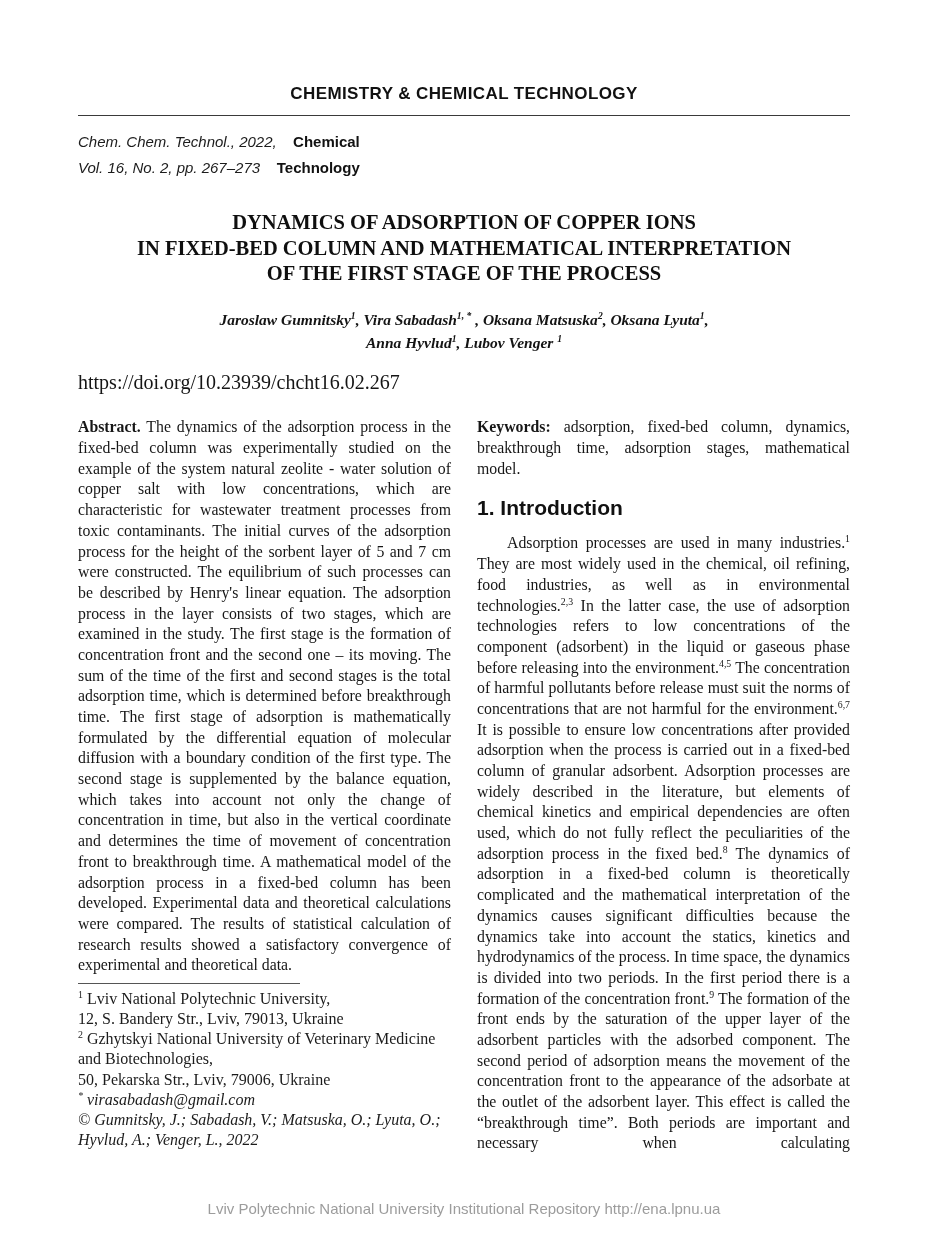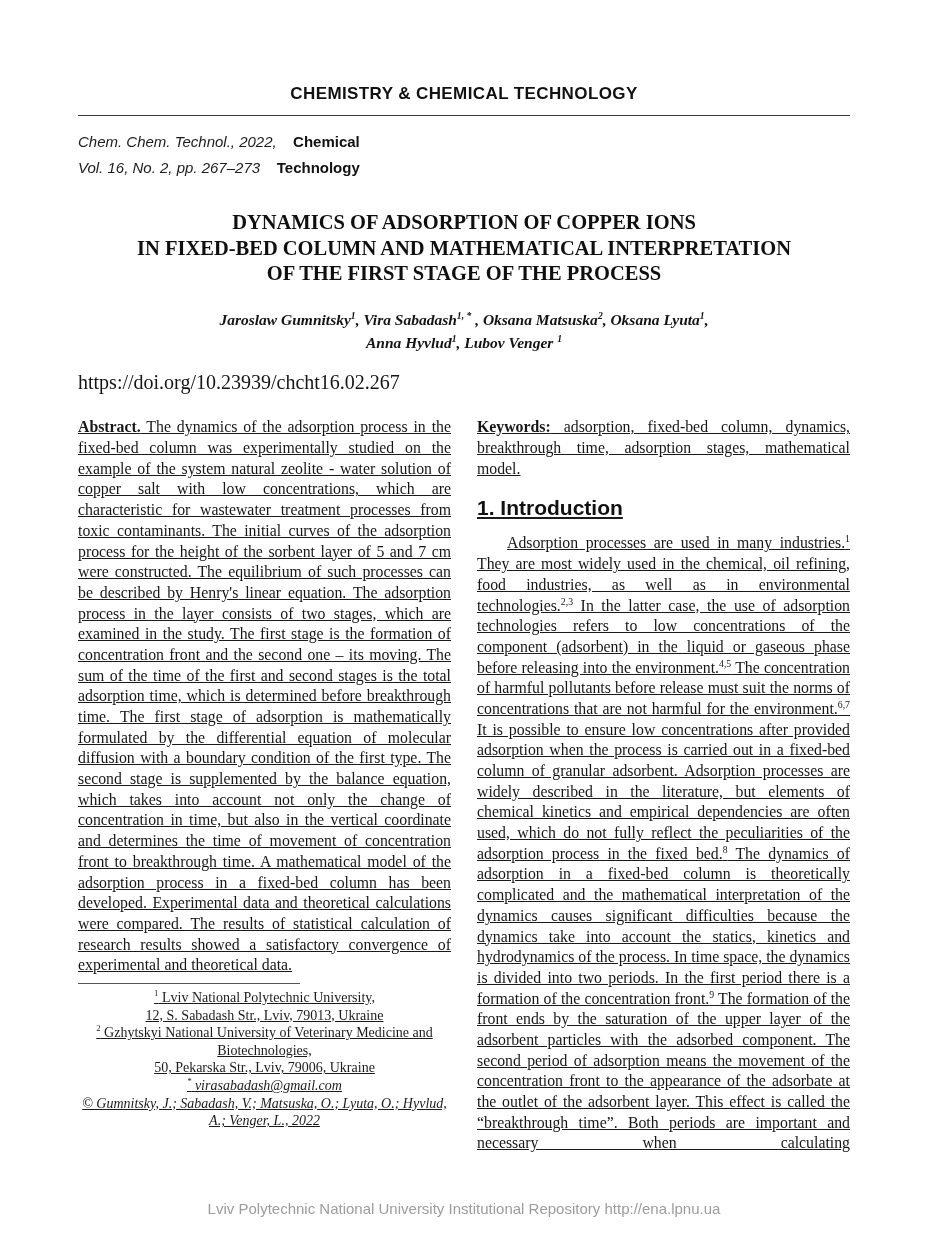--- a/index.html
+++ b/index.html
@@ -63,21 +63,20 @@
     margin-top: 17px;
     font-size: 20px;
     color: #151515;
   }
 
   
   .columns {
     margin-top: 23px;
     display: flex;
     gap: 26px;
-    text-decoration: underline;
   }
   .col { width: 379px; }
   .body-par {
     margin: 0;
     font-size: 15.8px;
     line-height: 1.31;
     text-align: justify;
     color: #161616;
   }
   .intro-par { text-align-last: justify; }
@@ -94,23 +93,23 @@
   
   .footnote-block { margin-top: 7px; }
   .footnote-rule {
     border: none;
     border-top: 1.5px solid #555;
     width: 222px;
     margin: 0 0 5px 0;
   }
   .footnote {
     margin: 0;
-    font-size: 14px;
+    font-size: 16px;
     line-height: 1.26;
-    text-align: center;
+    text-align: left;
     color: #1b1b1b;
   }
   .footnote.italic { font-style: italic; }
 
   
   .repo-footer {
     position: absolute;
     left: 0; right: 0;
     bottom: 23px;
     text-align: center;
@@ -152,21 +151,21 @@
   <div class="doi-line">https://doi.org/10.23939/chcht16.02.267</div>
 
   <div class="columns">
 
     <div class="col">
       <p class="body-par"><b>Abstract.</b> The dynamics of the adsorption process in the fixed-bed column was experimentally studied on the example of the system natural zeolite - water solution of copper salt with low concentrations, which are characteristic for wastewater treatment processes from toxic contaminants. The initial curves of the adsorption process for the height of the sorbent layer of 5 and 7 cm were constructed. The equilibrium of such processes can be described by Henry's linear equation. The adsorption process in the layer consists of two stages, which are examined in the study. The first stage is the formation of concentration front and the second one – its moving. The sum of the time of the first and second stages is the total adsorption time, which is determined before breakthrough time. The first stage of adsorption is mathematically formulated by the differential equation of molecular diffusion with a boundary condition of the first type. The second stage is supplemented by the balance equation, which takes into account not only the change of concentration in time, but also in the vertical coordinate and determines the time of movement of concentration front to breakthrough time. A mathematical model of the adsorption process in a fixed-bed column has been developed. Experimental data and theoretical calculations were compared. The results of statistical calculation of research results showed a satisfactory convergence of experimental and theoretical data.</p>
 
       <div class="footnote-block">
         <hr class="footnote-rule">
         <p class="footnote"><sup>1</sup> Lviv National Polytechnic University,</p>
-        <p class="footnote">12, S. Sabadash Str., Lviv, 79013, Ukraine</p>
+        <p class="footnote">12, S. Bandery Str., Lviv, 79013, Ukraine</p>
         <p class="footnote"><sup>2</sup> Gzhytskyi National University of Veterinary Medicine and Biotechnologies,</p>
         <p class="footnote">50, Pekarska Str., Lviv, 79006, Ukraine</p>
         <p class="footnote italic"><sup>*</sup> virasabadash@gmail.com</p>
         <p class="footnote italic">© Gumnitsky, J.; Sabadash, V.; Matsuska, O.; Lyuta, O.; Hyvlud, A.; Venger, L., 2022</p>
       </div>
     </div>
 
     <div class="col">
       <p class="body-par"><b>Keywords:</b> adsorption, fixed-bed column, dynamics, breakthrough time, adsorption stages, mathematical model.</p>
       <div class="section-heading">1. Introduction</div>

